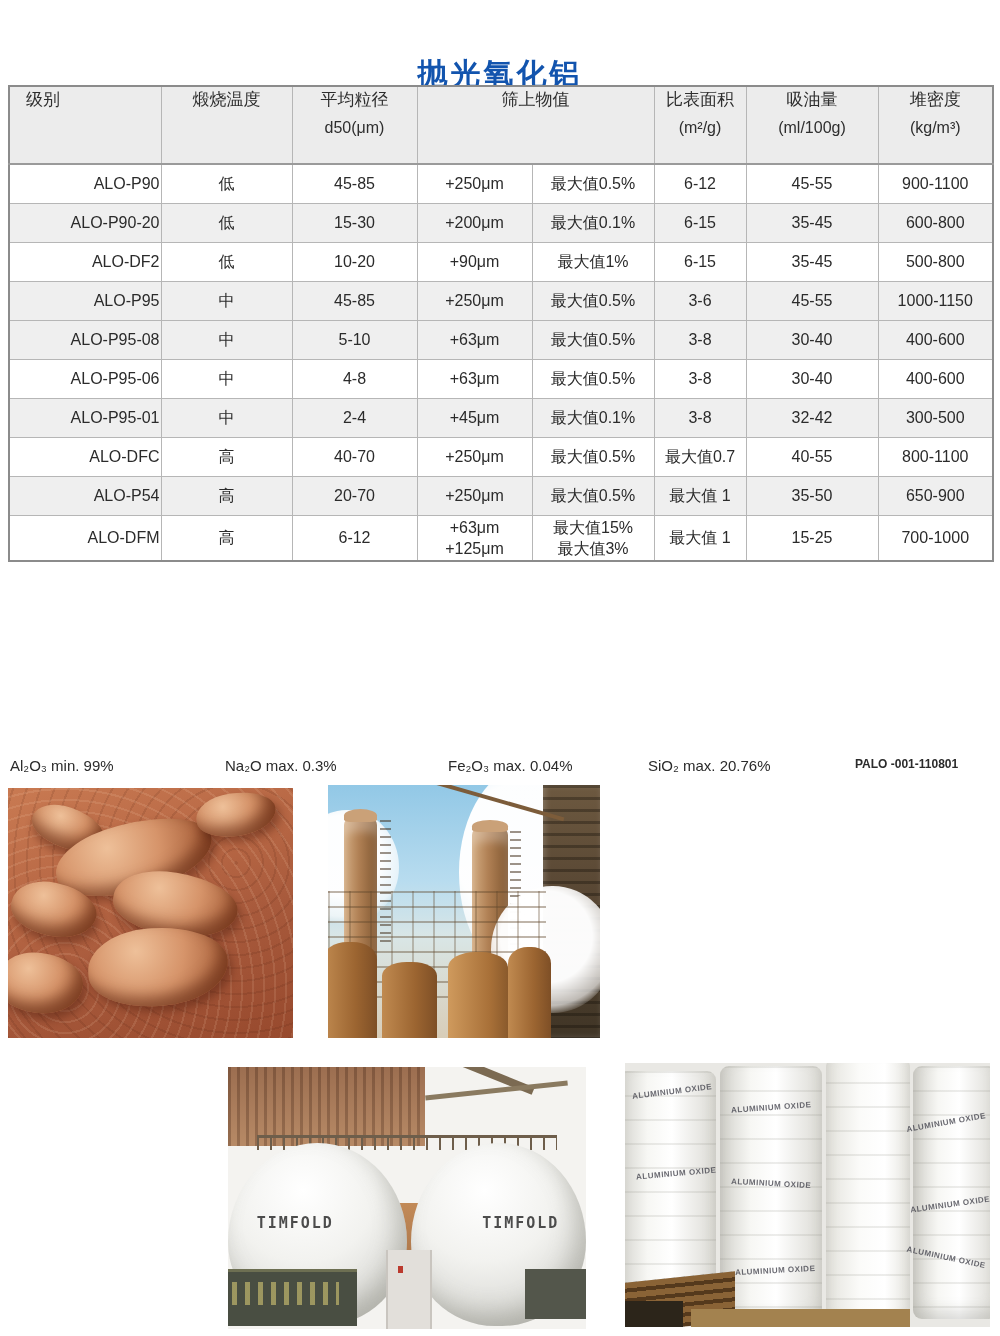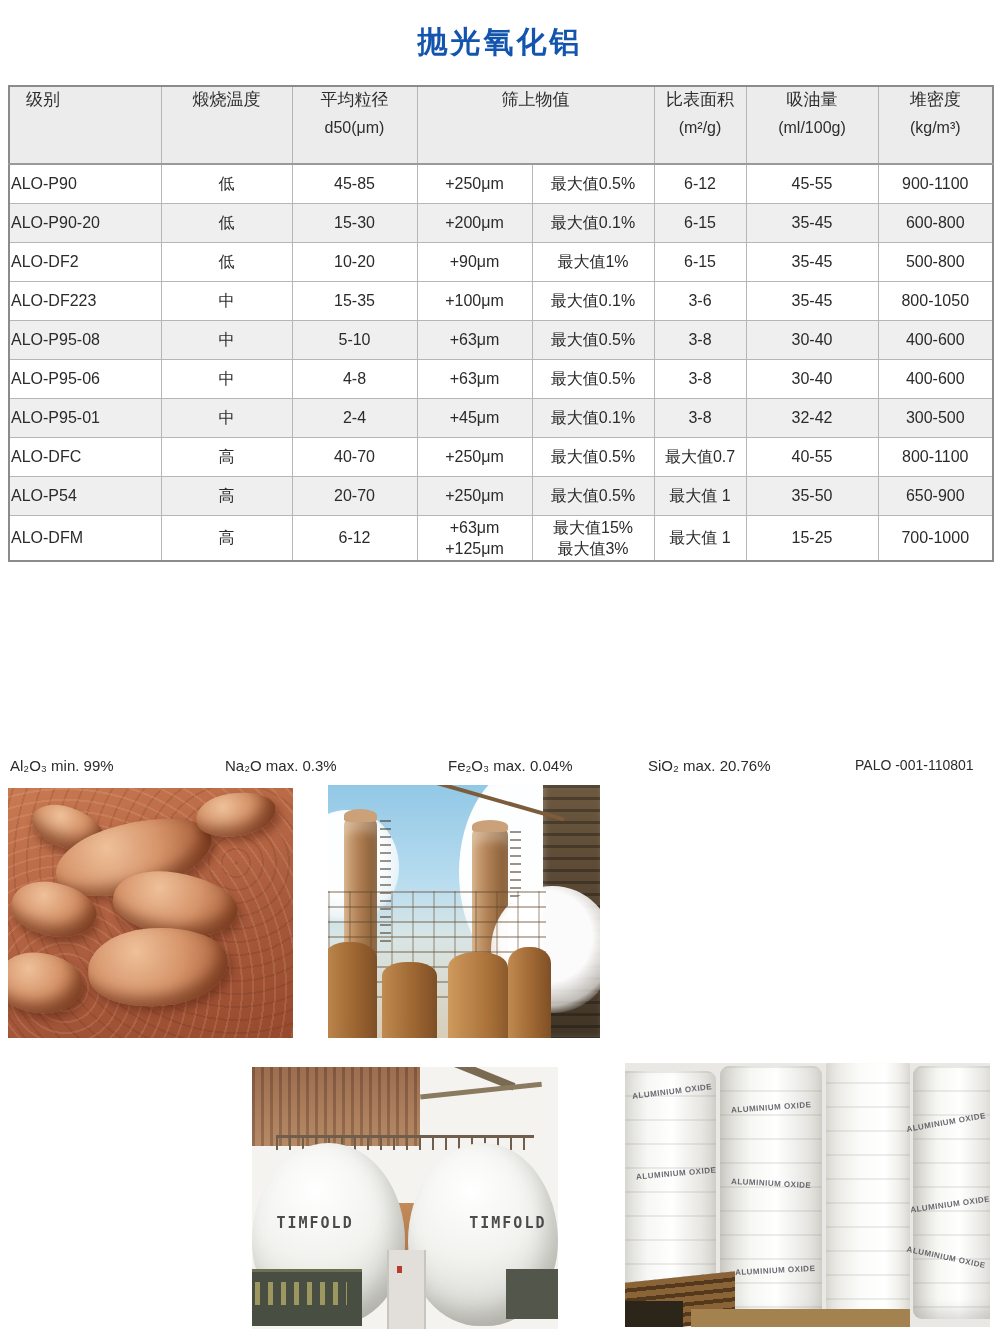--- a/index.html
+++ b/index.html
@@ -16,27 +16,27 @@
   .spec th,.spec td{border:1px solid #b6b6b6;box-sizing:border-box;}
   .spec thead th{background:#ececec;border-bottom:2px solid #9a9a9a;height:78px;
                  font-size:17px;font-weight:normal;vertical-align:top;
                  text-align:center;line-height:23px;}
   .spec thead th.col-grade{text-align:left;padding-left:16px;}
   .hdr-sub{font-size:16px;margin-top:5px;}
   .spec tbody tr{height:39px;}
   .spec tbody tr.alt{background:#efefef;}
   .spec td{font-size:16px;text-align:center;white-space:pre-line;line-height:21px;
            vertical-align:middle;color:#2b2b2b;}
-  .spec td.col-grade{text-align:left;}
+  .spec td.col-grade{text-align:right;}
 
   
   .chem{position:absolute;top:752px;left:0;width:820px;height:28px;font-size:15px;color:#2b2b2b;}
   .chem span{position:absolute;top:5px;white-space:nowrap;}
   .chem .c1{left:10px;} .chem .c2{left:225px;} .chem .c3{left:448px;}
-  .chem .c4{left:648px;} .chem .c5{left:855px;font-size:14px;}
+  .chem .c4{left:648px;} .chem .c5{left:855px;font-size:12px;font-weight:bold;}
 
   
   .photo{position:absolute;overflow:hidden;}
   .photo *{position:absolute;}
 
   
   .p1{left:8px;top:788px;width:285px;height:250px;
       background:linear-gradient(160deg,#c97a52 0%,#b5654340%,#a85a3c 60%,#97492d 100%);
       background:linear-gradient(160deg,#c97a52 0%,#b56543 40%,#a85a3c 60%,#97492d 100%);}
   .rock{border-radius:46% 54% 50% 50%/52% 48% 55% 45%;
@@ -80,21 +80,21 @@
                  repeating-linear-gradient(to right,rgba(95,70,42,.30) 0 2px,transparent 2px 21px);}
   .p2-pipe{left:28%;top:4%;width:60%;height:4px;background:#7c5c3a;transform:rotate(16deg);}
   .tank{border-radius:45% 45% 0 0/18% 18% 0 0;
         background:linear-gradient(to right,#c08a50,#9c6531 60%,#7e4f26);}
   .k1{left:-2%;bottom:0;width:20%;height:38%;}
   .k2{left:20%;bottom:0;width:20%;height:30%;}
   .k3{left:44%;bottom:0;width:22%;height:34%;background:linear-gradient(to right,#cf9a5d,#a87038 70%,#8a5a2c);}
   .k4{left:66%;bottom:0;width:16%;height:36%;}
 
   
-  .p3{left:252px;top:1067px;width:306px;height:262px;background:#f4f3f0;}
+  .p3{left:228px;top:1067px;width:358px;height:262px;background:#f4f3f0;}
   .p3-wall{left:0;top:0;width:55%;height:30%;
       background:linear-gradient(to bottom,#9c6e50,#b78a66),
                  repeating-linear-gradient(to right,rgba(70,40,22,.25) 0 3px,transparent 3px 9px);
       background-blend-mode:multiply;}
   .p3-truss{left:42%;top:-4%;width:45%;height:8px;background:#7b6a52;transform:rotate(22deg);}
   .p3-truss2{left:55%;top:8%;width:40%;height:5px;background:#8a7a60;transform:rotate(-6deg);}
   .p3-rail{left:8%;top:26%;width:84%;height:12px;border-top:3px solid #6e5e4b;
       background:repeating-linear-gradient(to right,#6e5e4b 0 2px,transparent 2px 13px);}
   .sphere{border-radius:50% 50% 48% 48%/54% 54% 46% 46%;
       background:radial-gradient(circle at 42% 26%,#ffffff 0%,#f2f2ef 42%,#dededa 70%,#bfbfb9 100%);
@@ -140,21 +140,21 @@
       background:repeating-linear-gradient(to bottom,#8a6336 0 6px,#55391c 6px 10px);
       transform:skewY(-6deg);}
   .p4-floor{left:18%;bottom:0;width:60%;height:7%;background:#a3824f;}
   .p4-corner{left:0;bottom:0;width:16%;height:10%;background:#2c251a;}
 </style>
 </head>
 <body>
 
 <div class="page">
 
-  <div class="title" style="color: rgb(18, 84, 174);">抛光氧化铝</div>
+  <div class="title" style="color: rgb(18, 84, 174); margin-top: 32px;">抛光氧化铝</div>
 
   <table class="spec">
     <colgroup>
       <col style="width:152px">
         <col style="width:131px">
         <col style="width:125px">
       <col style="width:115px">
         <col style="width:122px">
         <col style="width:92px">
       <col style="width:132px">
@@ -207,29 +207,29 @@
         <tr>
           <td class="col-grade">ALO-DF2</td>
           <td>低</td>
           <td>10-20</td>
           <td>+90μm</td>
           <td>最大值1%</td>
           <td>6-15</td>
           <td>35-45</td>
           <td>500-800</td>
         </tr>
-        <tr>
-          <td class="col-grade">ALO-DF223</td>
+        <tr class="alt">
+          <td class="col-grade">ALO-P95</td>
           <td>中</td>
-          <td>15-35</td>
-          <td>+100μm</td>
-          <td>最大值0.1%</td>
+          <td>45-85</td>
+          <td>+250μm</td>
+          <td>最大值0.5%</td>
           <td>3-6</td>
-          <td>35-45</td>
-          <td>800-1050</td>
+          <td>45-55</td>
+          <td>1000-1150</td>
         </tr>
         <tr class="alt">
           <td class="col-grade">ALO-P95-08</td>
           <td>中</td>
           <td>5-10</td>
           <td>+63μm</td>
           <td>最大值0.5%</td>
           <td>3-8</td>
           <td>30-40</td>
           <td>400-600</td>

